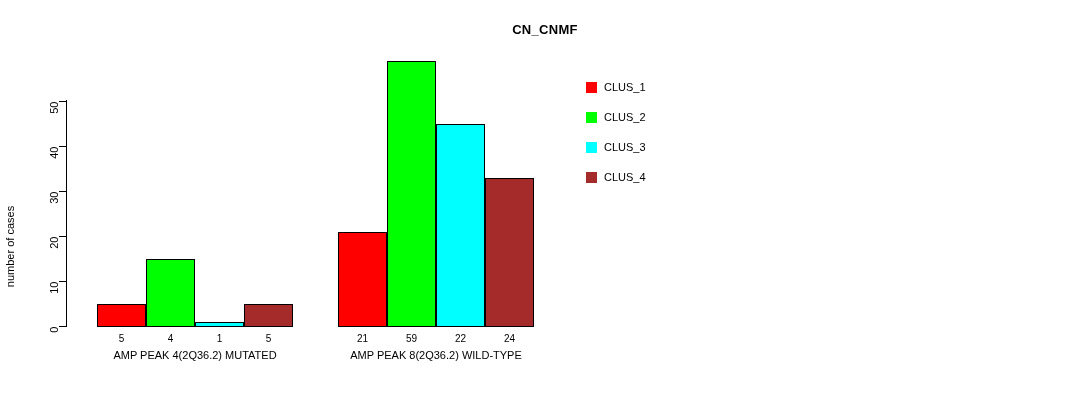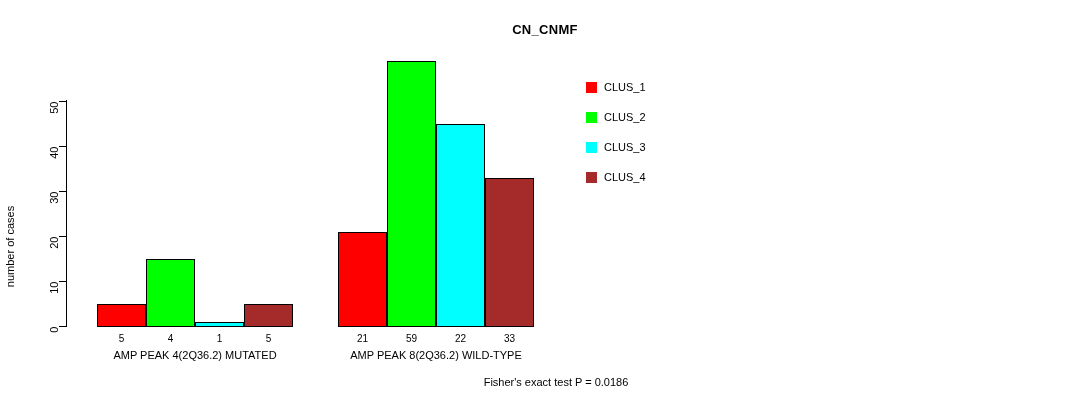--- a/index.html
+++ b/index.html
@@ -164,21 +164,21 @@
       <div class="bar" style="left: 244px; width: 49px; top: 299.5px; height: 23.5px; background: rgb(165, 42, 42);"></div>
       <div class="bar-value" style="left: 244px; width: 49px;">5</div>
       <div class="group-label" style="left: 97px; width: 196px;">AMP PEAK  4(2Q36.2) MUTATED</div>
       <div class="bar" style="left: 338px; width: 49px; top: 227.5px; height: 95.5px; background: rgb(255, 0, 0);"></div>
       <div class="bar-value" style="left: 338px; width: 49px;">21</div>
       <div class="bar" style="left: 387px; width: 49px; top: 56.5px; height: 266.5px; background: rgb(0, 255, 0);"></div>
       <div class="bar-value" style="left: 387px; width: 49px; text-align: center;">59</div>
       <div class="bar" style="left: 436px; width: 49px; top: 119.5px; height: 203.5px; background: rgb(0, 255, 255);"></div>
       <div class="bar-value" style="left: 436px; width: 49px;">22</div>
       <div class="bar" style="left: 485px; width: 49px; top: 173.5px; height: 149.5px; background: rgb(165, 42, 42);"></div>
-      <div class="bar-value" style="left: 485px; width: 49px;">33</div>
+      <div class="bar-value" style="left: 485px; width: 49px;">24</div>
       <div class="group-label" style="left: 338px; width: 196px;">AMP PEAK  8(2Q36.2) WILD-TYPE</div>
     </div>
 
   <div id="legend">
       <div class="legend-row">
         <span class="legend-swatch" style="background: rgb(255, 0, 0);"></span>
         <span class="legend-label">CLUS_1</span>
       </div>
       <div class="legend-row">
         <span class="legend-swatch" style="background: rgb(0, 255, 0);"></span>
@@ -187,17 +187,14 @@
       <div class="legend-row">
         <span class="legend-swatch" style="background: rgb(0, 255, 255);"></span>
         <span class="legend-label">CLUS_3</span>
       </div>
       <div class="legend-row">
         <span class="legend-swatch" style="background: rgb(165, 42, 42);"></span>
         <span class="legend-label">CLUS_4</span>
       </div>
     </div>
 
-  <div class="footnote">
-    <span class="footnote-inner">Fisher's exact test P = 0.0186</span>
-  </div>
 
 </div>
 
 </body></html>

